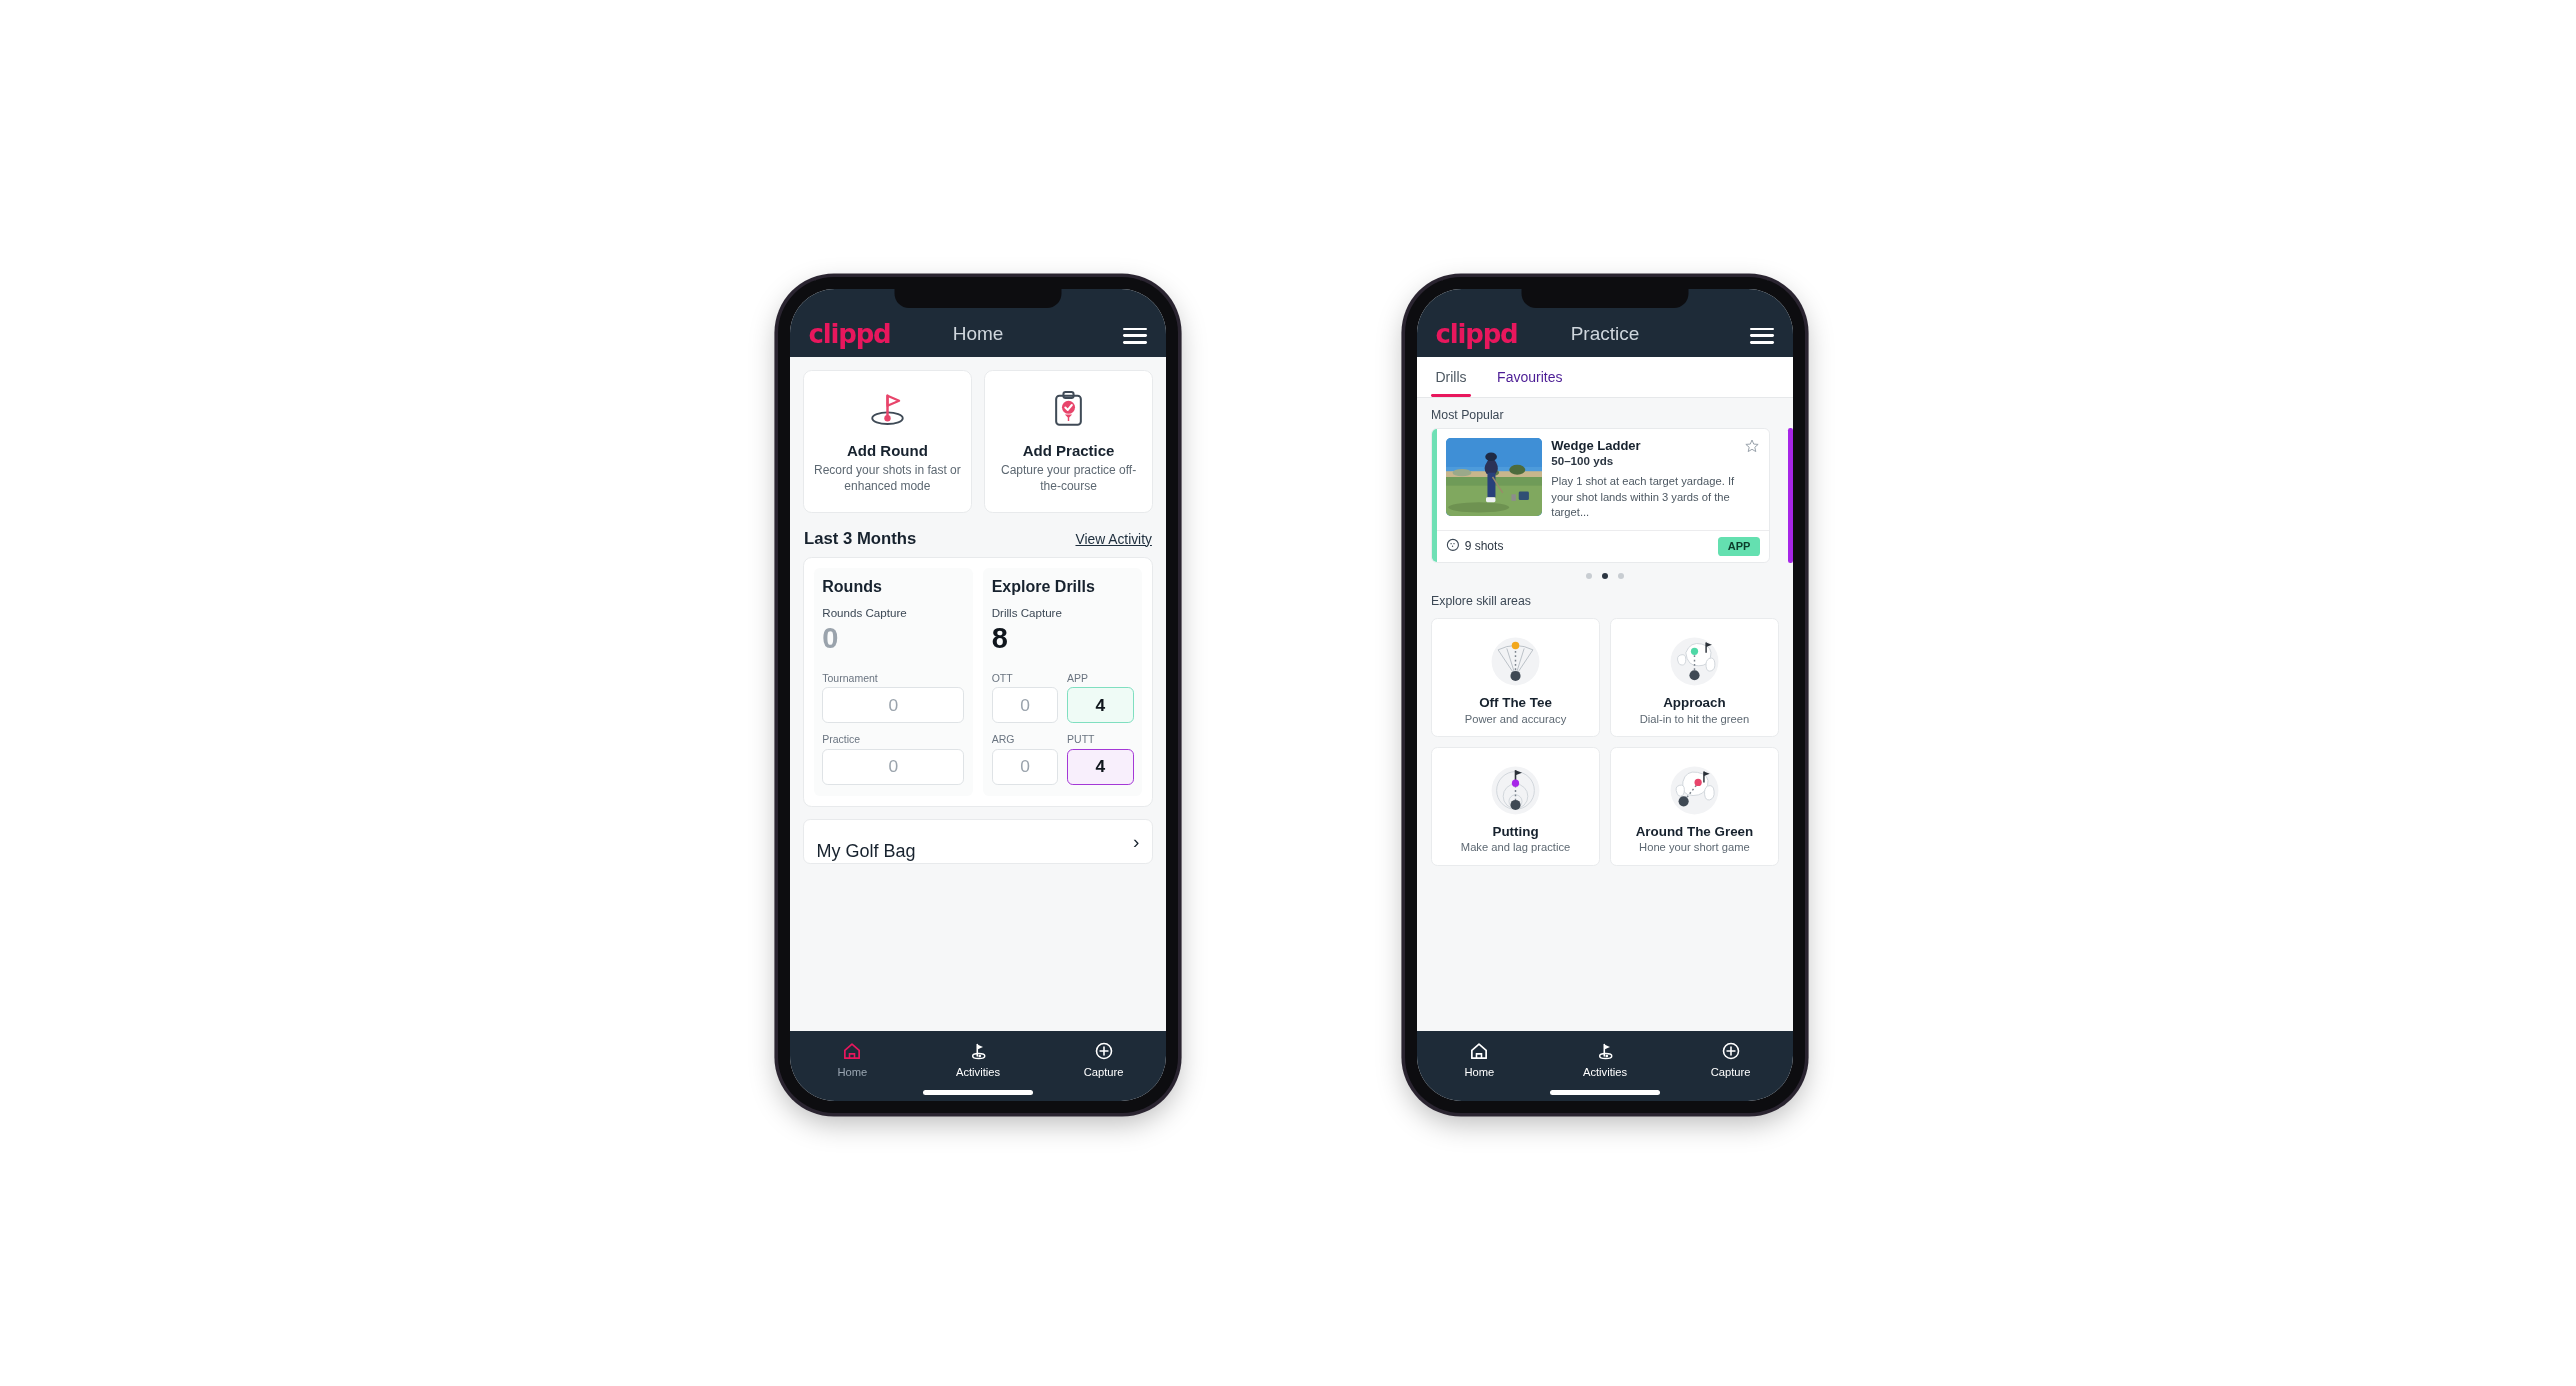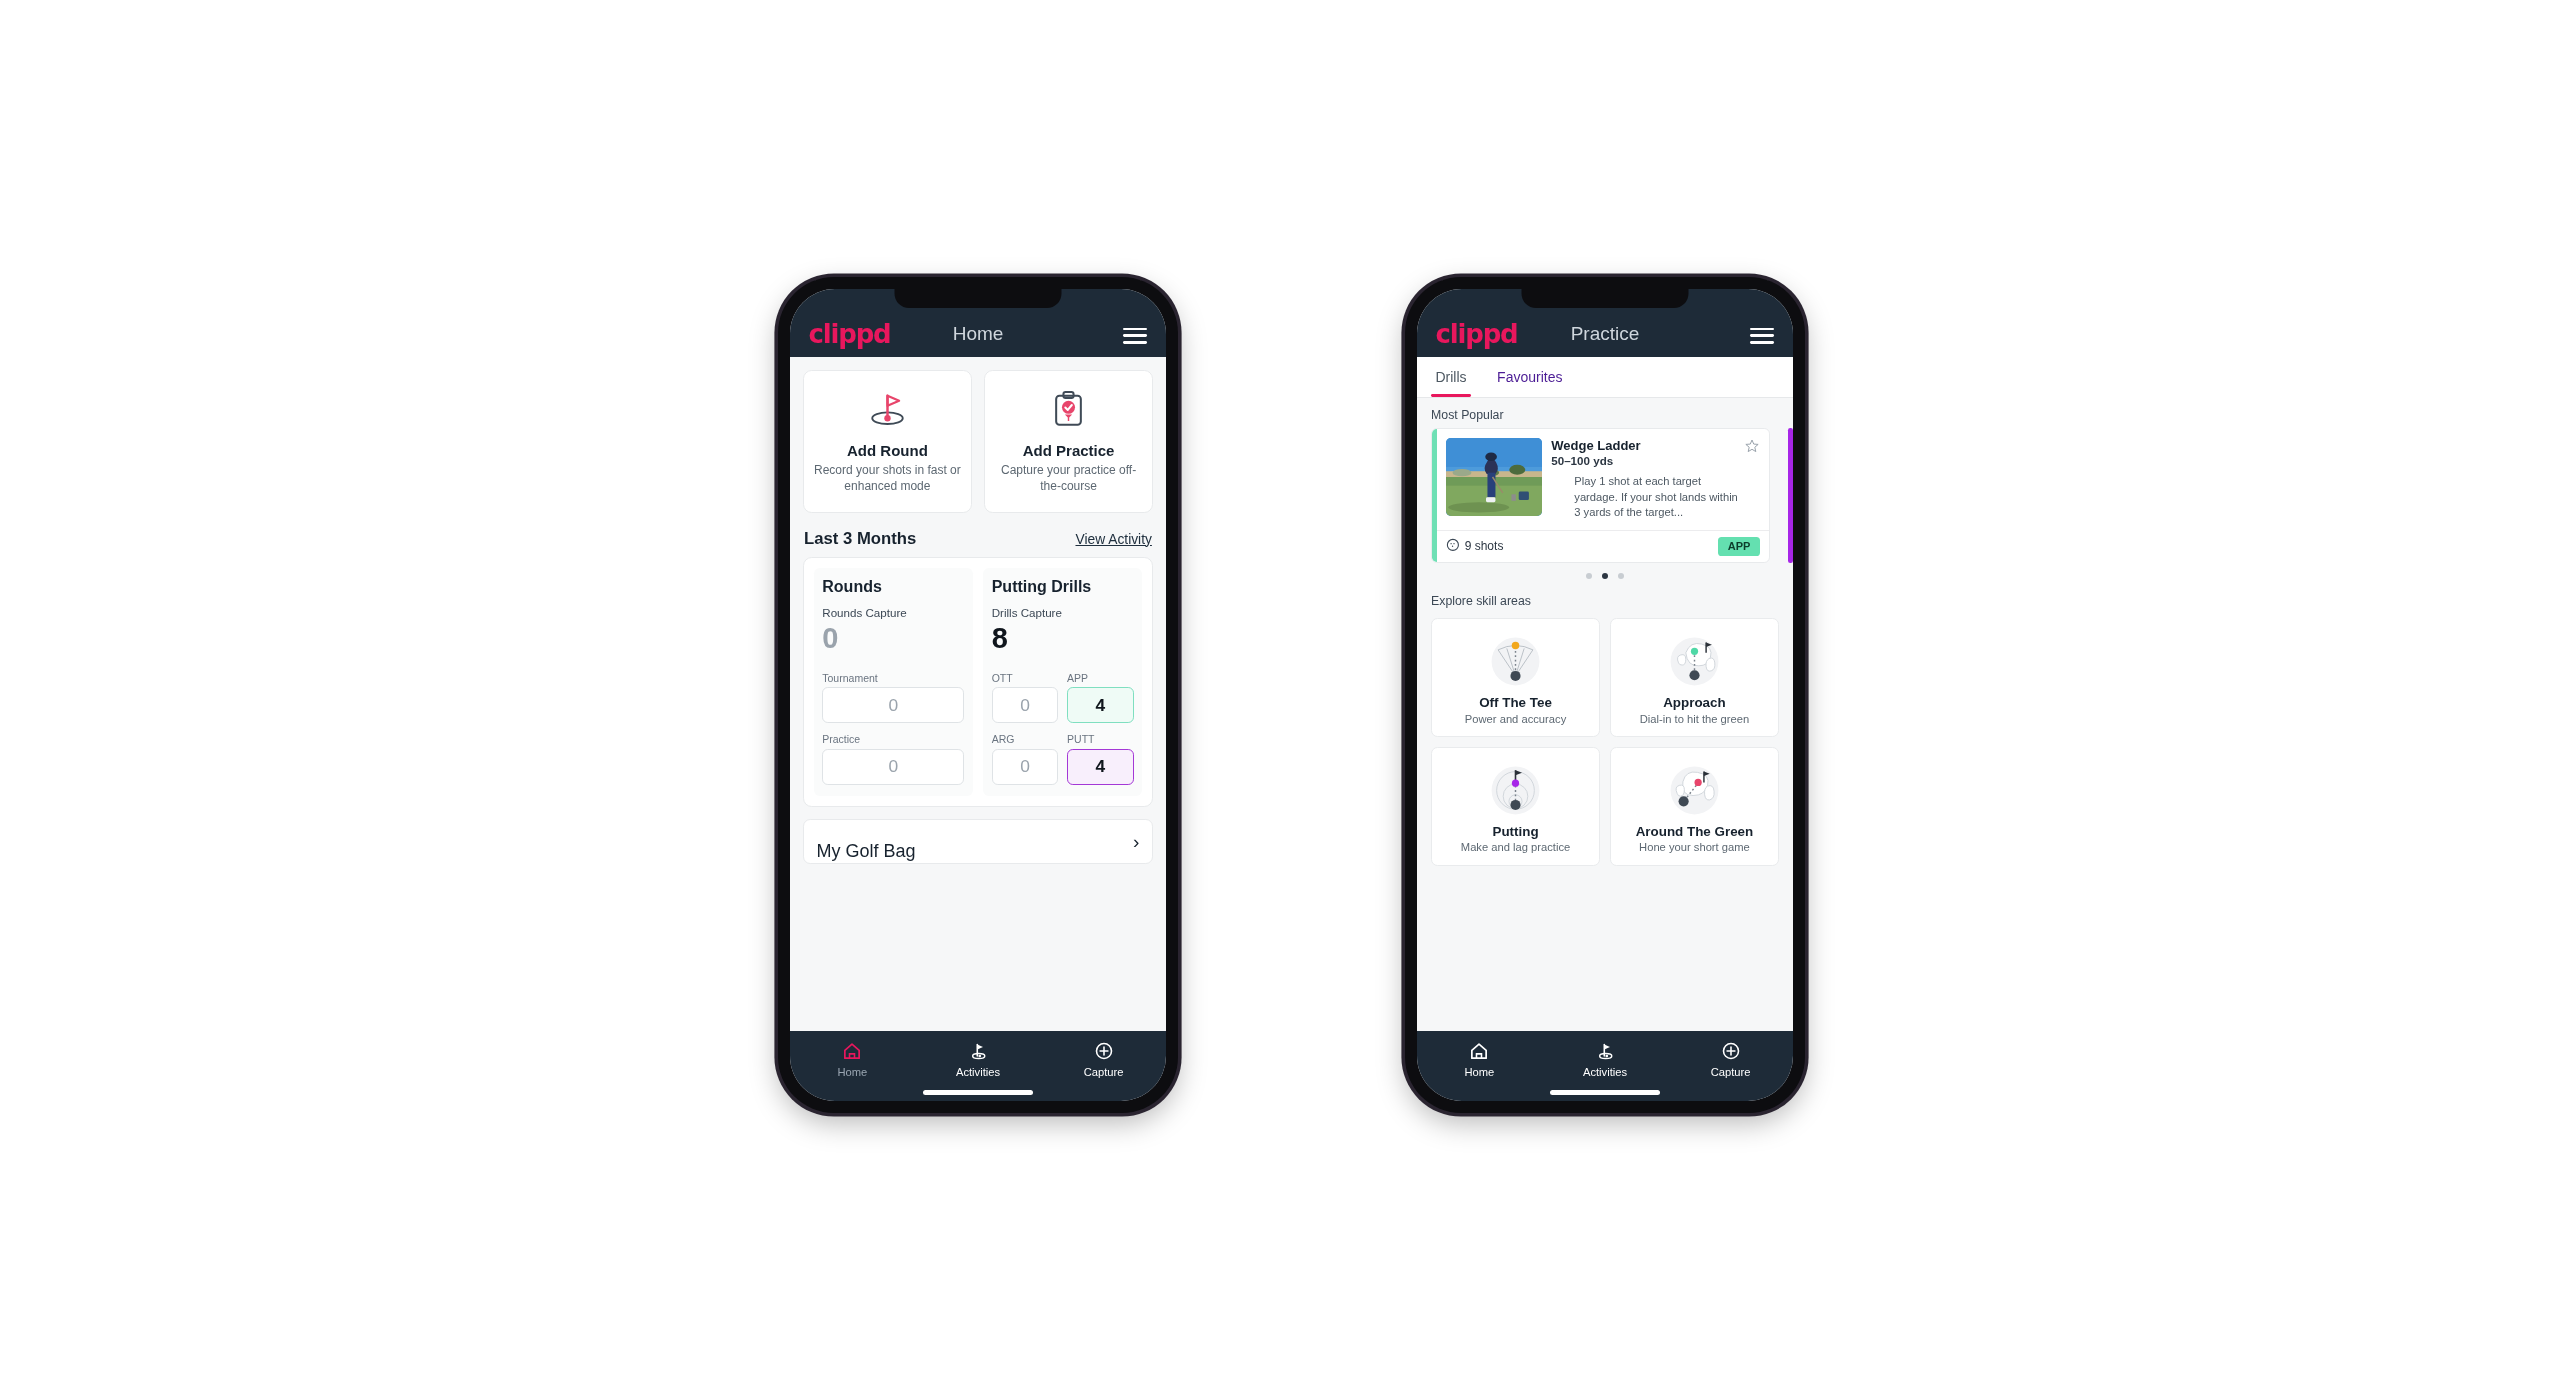--- a/index.html
+++ b/index.html
@@ -172,21 +172,21 @@
   }
   .accent { position: absolute; left: 0; top: 0; bottom: 0; width: 5px; }
   .drill-top { display: flex; padding: 8.7px 8.7px 8.7px 13.8px; gap: 9.4px; }
   .thumb {
     width: 96px; height: 78px; border-radius: 5px; flex: 0 0 auto;
     overflow: hidden; position: relative; background: #5ca3dd;
   }
   .drill-meta { flex: 1; min-width: 0; position: relative; padding-right: 19px; }
   .drill-title { font-size: 13px; font-weight: 700; color: #17222e; }
   .drill-yds { font-size: 11.6px; font-weight: 700; color: #2c3views; color: #2c3642; margin-top: 1.4px; }
-  .drill-desc { font-size: 11.2px; color: #4d5862; line-height: 1.42; margin-top: 6.5px; margin-left: 23px; }
+  .drill-desc { font-size: 11.2px; color: #4d5862; line-height: 1.42; margin-top: 6.5px; }
   .star { position: absolute; right: 0; top: 0; }
   .drill-foot {
     border-top: 0.7px solid #ececee; display: flex; align-items: center;
     justify-content: space-between; padding: 5.8px 8.7px 5.8px 13.8px;
   }
   .shots { display: flex; align-items: center; gap: 5px; font-size: 12px; color: #2c3642; }
   .pill {
     background: #64e0b0; color: #0d3d2c; font-size: 11px; font-weight: 700;
     border-radius: 3.6px; padding: 3.6px 10px;
   }
@@ -278,21 +278,21 @@
               <div class="minilabel">Tournament</div>
               <div class="box wide">0</div>
             </div>
             <div class="mt14">
               <div class="minilabel">Practice</div>
               <div class="box wide">0</div>
             </div>
           </div>
 
           <div class="stats-col">
-            <div class="stats-h">Putting Drills</div>
+            <div class="stats-h">Explore Drills</div>
             <div class="stats-label">Drills Capture</div>
             <div class="stats-big big-dark">8</div>
             <div class="spacer-22"></div>
             <div class="pair">
               <div>
                 <div class="minilabel">OTT</div>
                 <div class="box">0</div>
               </div>
               <div>
                 <div class="minilabel">APP</div>

